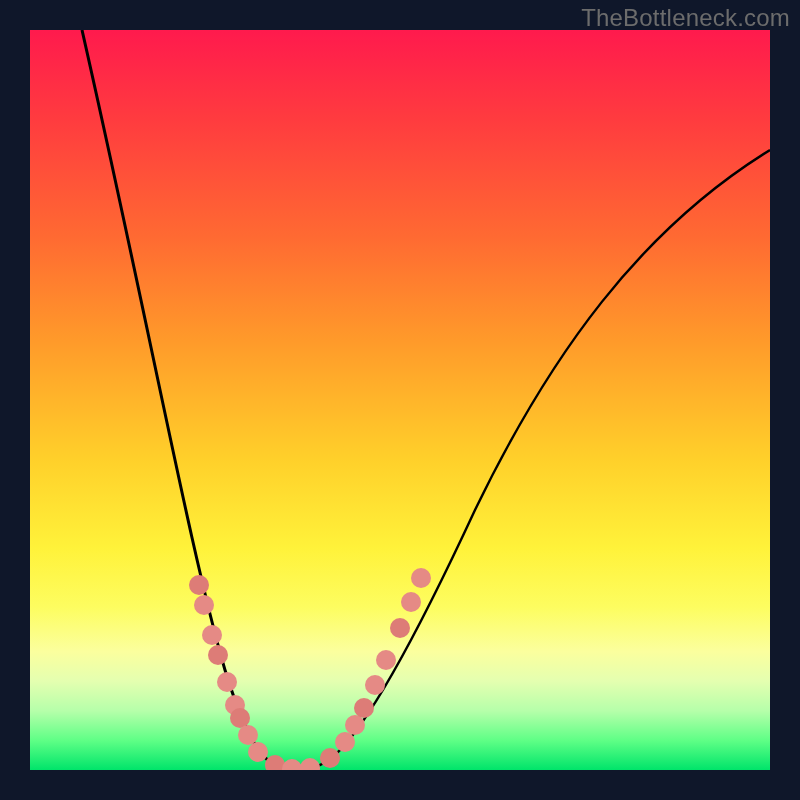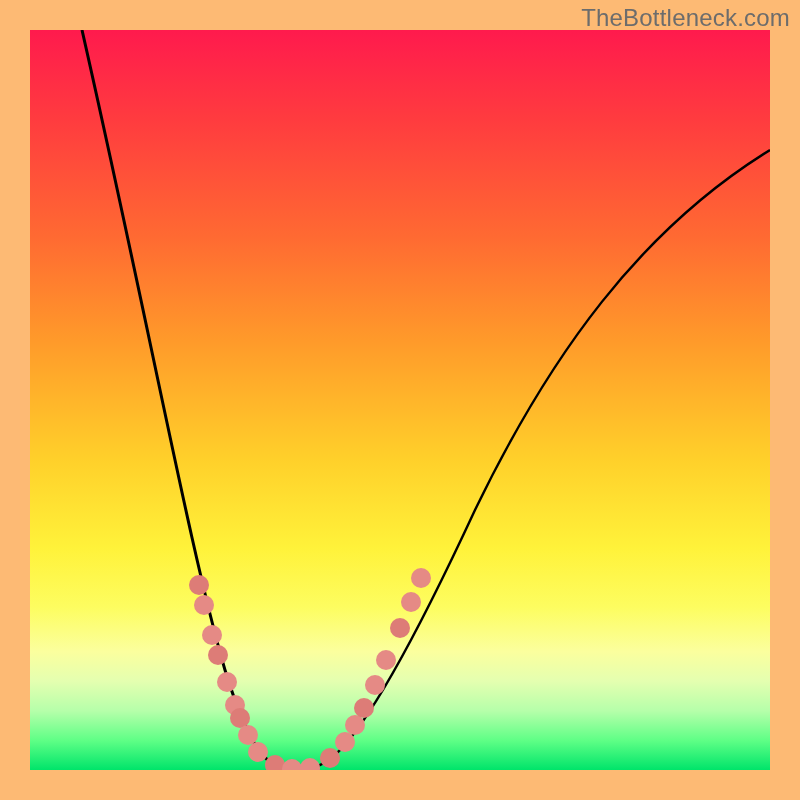--- a/index.html
+++ b/index.html
@@ -10,21 +10,21 @@
     overflow: hidden;
     background: #000;
     font-family: Arial, Helvetica, sans-serif;
   }
   .frame {
     position: absolute;
     left: 0;
     top: 0;
     width: 800px;
     height: 800px;
-    background: #fdba74;
+    background: #0f172a;
   }
   .plot {
     position: absolute;
     left: 30px;
     top: 30px;
     width: 740px;
     height: 740px;
     background: linear-gradient(to bottom,
       #ff1a4d 0%,
       #ff3b3f 12%,

